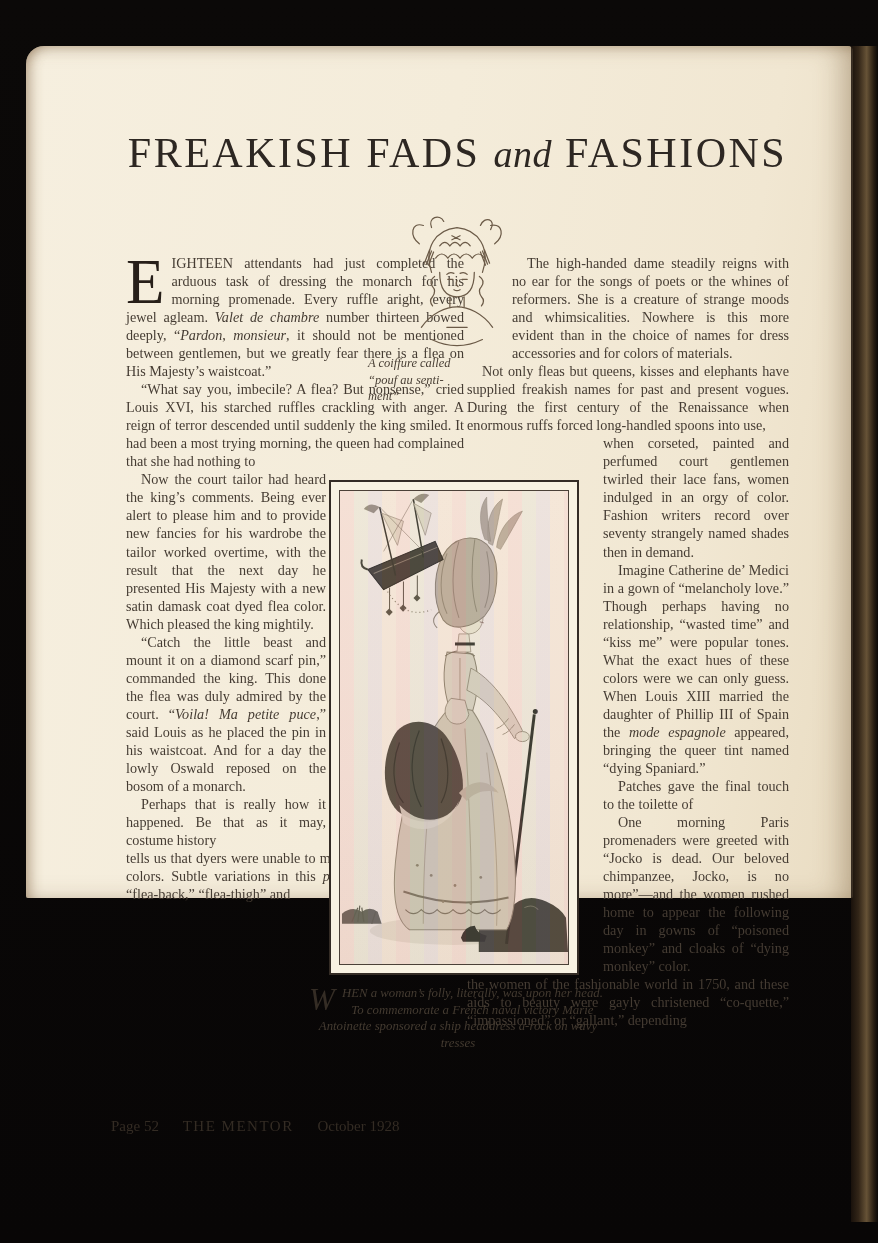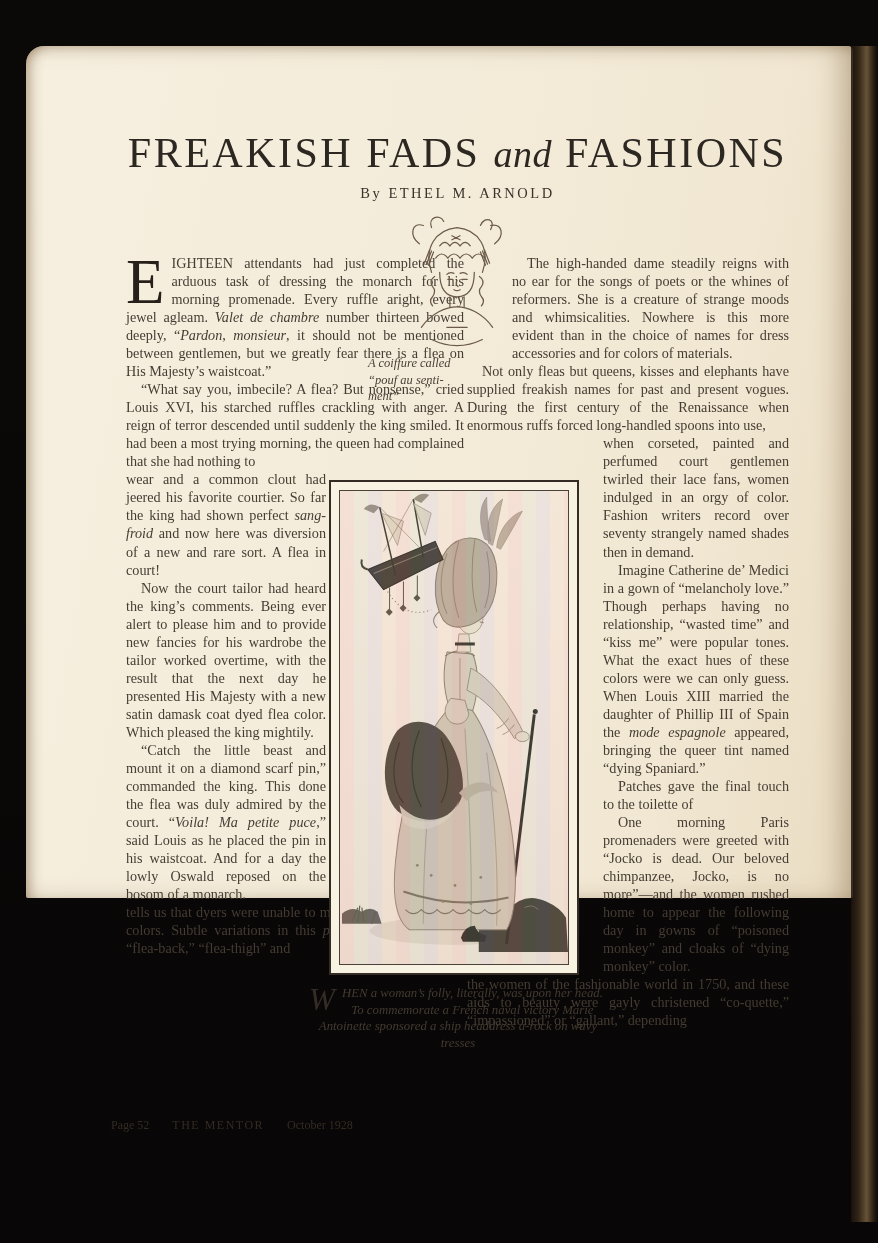--- a/index.html
+++ b/index.html
@@ -70,47 +70,46 @@
     background:repeating-linear-gradient(90deg,
       rgba(255,170,170,.10) 0 14px, rgba(170,255,205,.08) 14px 28px,
       rgba(175,200,255,.10) 28px 42px, rgba(255,240,190,.08) 42px 56px);
   }
   .plate-caption{
     position:absolute;left:283px;top:939px;width:298px;text-align:center;
     font-style:italic;font-size:12.8px;line-height:1.3;color:#443b31;
   }
   .wcap{float:left;font-size:31px;line-height:25px;padding:2px 3px 0 0;font-style:italic;color:#352d25;}
   
-  .footer{position:absolute;left:85px;top:1072px;font-size:12px;color:#342c24;white-space:nowrap;}
+  .footer{position:absolute;left:85px;top:1072px;font-size:15px;color:#342c24;white-space:nowrap;}
   .footer .fpart{margin-right:20px;}
   .footer .fmag{letter-spacing:1.5px;}
 </style>
 </head>
 <body>
 
 <div class="scan-bg"></div>
 
 <div class="page">
 
   <div class="title">
     <span>FREAKISH FADS</span>
     <span class="and-word">and</span>
     <span>FASHIONS</span>
   </div>
-  <div class="byline">By ETHEL M. ARNOLD</div>
 
   <div class="col col-left">
     <div class="seg">
       <p><span class="dropcap">E</span><span>IGHTEEN attendants had just completed the arduous task of dressing the monarch for his morning promenade.  Every ruffle aright, every jewel agleam.  <i>Valet de chambre</i> number thirteen bowed deeply, “<i>Pardon</i>, <i>monsieur</i>, it should not be mentioned between gentlemen, but we greatly fear there is a flea on His Majesty’s waistcoat.”</span></p>
       <p class="indent">“What say you, imbecile?  A flea?  But nonsense,” cried Louis XVI, his starched ruffles crackling with anger.  A reign of terror descended until suddenly the king smiled.  It had been a most trying morning, the queen had complained that she had nothing to</p>
     </div>
     <div class="seg seg-narrow-l">
-      <p>wear and a common clout had jeered his favorite courtier.  So far the king had shown perfect <i>sang-froid</i> and now here was diversion of a new and rare sort.  A flea in court!</p>
       <p class="indent">Now the court tailor had heard the king’s comments.  Being ever alert to please him and to provide new fancies for his wardrobe the tailor worked overtime, with the result that the next day he presented His Majesty with a new satin damask coat dyed flea color.  Which pleased the king mightily.</p>
       <p class="indent">“Catch the little beast and mount it on a diamond scarf pin,” commanded the king.  This done the flea was duly admired by the court.  “<i>Voila! Ma petite puce</i>,” said Louis as he placed the pin in his waistcoat.  And for a day the lowly Oswald reposed on the bosom of a monarch.</p>
+      <p class="indent">Perhaps that is really how it happened.  Be that as it may, costume history</p>
     </div>
     <div class="seg">
       <p>tells us that dyers were unable to meet the demand for flea colors.  Subtle variations in this <i>puce</i> series were styled “flea-back,” “flea-thigh” and</p>
     </div>
   </div>
 
   <div class="col col-right">
     <div class="seg seg-ind-r">
       <p class="indent">The high-handed dame steadily reigns with no ear for the songs of poets or the whines of reformers.  She is a creature of strange moods and whimsicalities.  Nowhere is this more evident than in the choice of names for dress accessories and for colors of materials.</p>
     </div>

